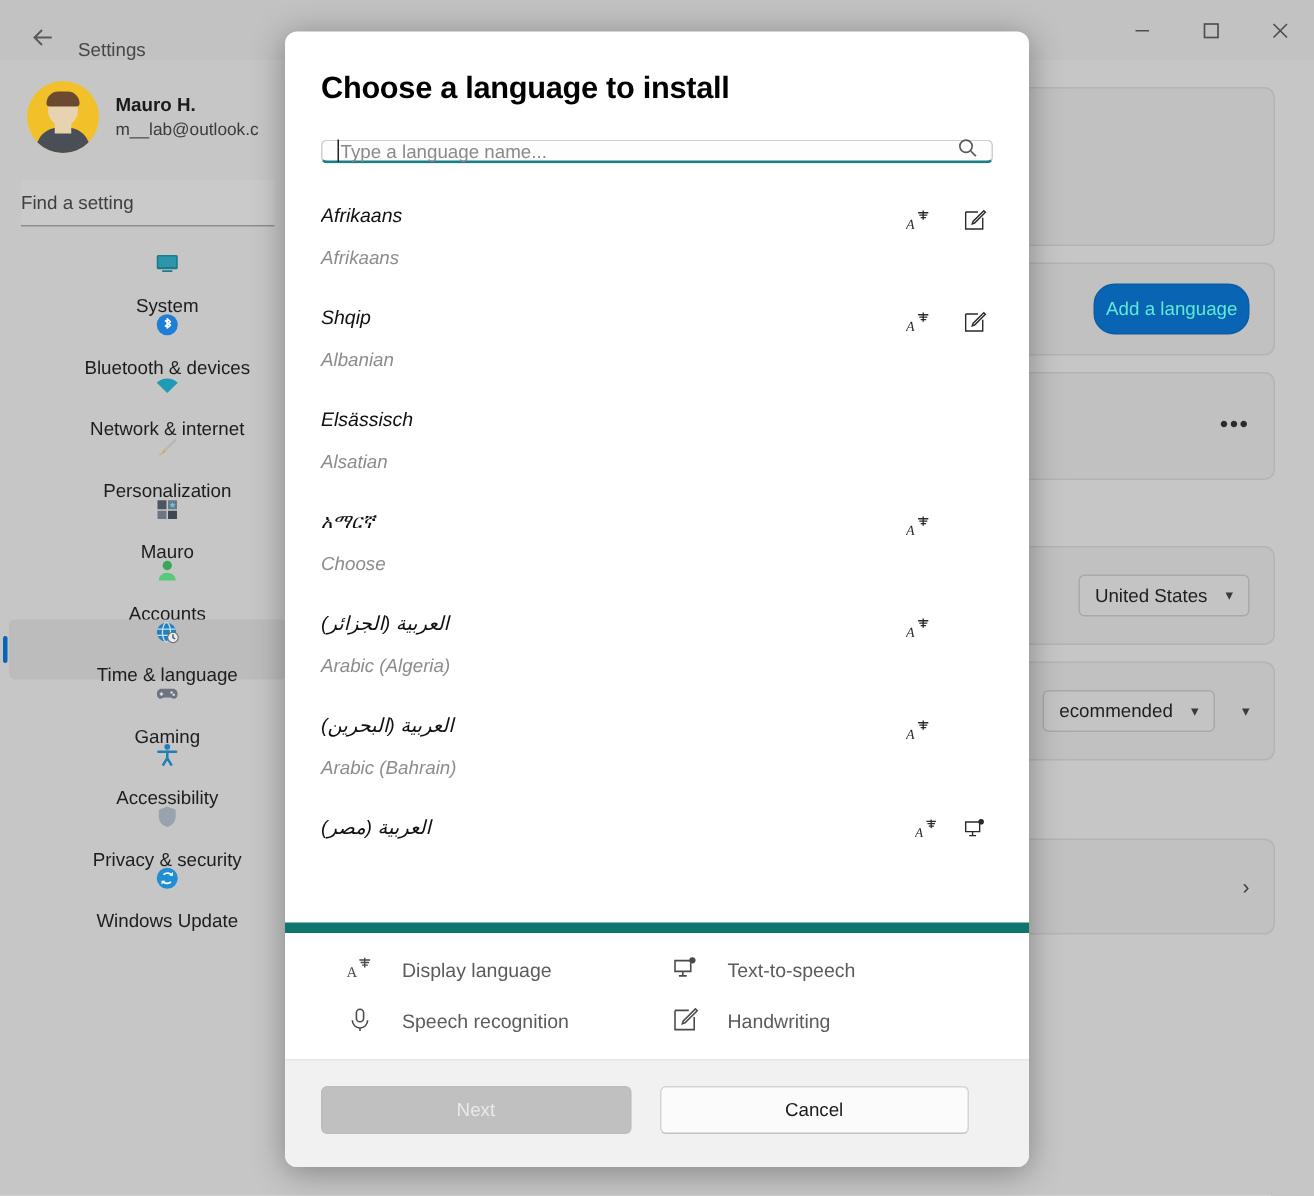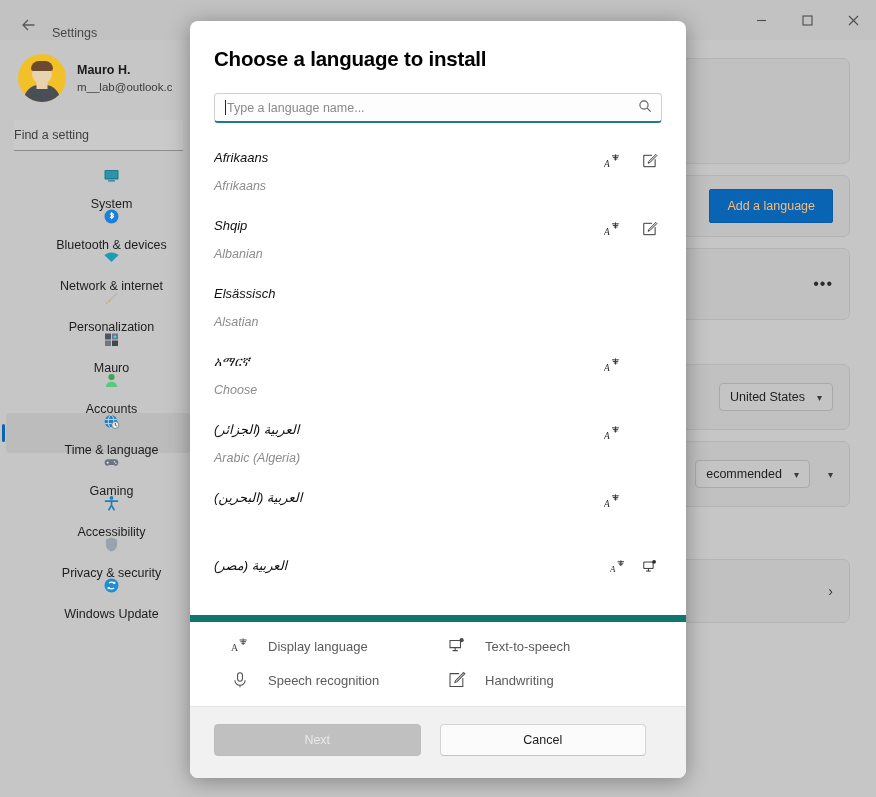--- a/index.html
+++ b/index.html
@@ -103,23 +103,23 @@
     background:#c6c6c6; padding:18px 26px 0 22px;
   }
   .card {
     background:#c1c1c1; border:1px solid #b4b4b4;
     border-radius:7px; margin-bottom:11px;
     display:flex; align-items:center;
     padding:0 16px; position:relative;
   }
   .card-sub { font-size:12px; color:#3a3a3a; }
   .blue-btn {
-    background:#0a64b4; color:#fdba74;
-    font-size:12.5px; border-radius:2px;
-    padding:9px 17px; margin-left:auto;
+    background:#0a64b4; color:#5eead4;
+    font-size:12.5px; border-radius:14px;
+    padding:9px 7px; margin-left:auto;
     border:1px solid #0a5ca6;
   }
   .dots { margin-left:auto; font-size:16px; color:#2b2b2b; letter-spacing:1px; }
   .combo {
     background:#c4c4c4; border:1px solid #a9a9a9; border-radius:4px;
     font-size:12.5px; color:#1f1f1f;
     padding:6px 10px; display:flex; align-items:center; gap:12px;
     margin-left:auto;
   }
   .chev { color:#3a3a3a; font-size:10px; }
@@ -135,21 +135,21 @@
     overflow:hidden;
   }
   .modal-head { padding:26px 24px 0 24px; }
   .modal-title {
     font-size:20.5px; font-weight:bold; color:#000000; letter-spacing:-.2px;
   }
   .search-wrap {
     margin:22px 0 0 0; position:relative;
     border:1px solid #d0d0d0; border-bottom:2px solid #1b7d86;
     border-radius:4px; background:#fdfdfd;
-    height:30px; display:flex; align-items:center;
+    height:16px; display:flex; align-items:center;
     padding:0 10px;
   }
   .caret {
     width:1px; height:15px; background:#222; margin-right:1px;
   }
   .search-ph { font-size:12.5px; color:#8a8a8a; }
   .search-ico {
     position:absolute; right:9px; top:50%; transform:translateY(-50%);
     color:#5a5a5a;
   }
@@ -518,20 +518,21 @@
             <path d="M9.5 3.3h8M13.5 1.6v1.7M10.4 5.2h6.3M11.5 7.1h4.3M13.5 3.3v5.6"></path>
           </svg>
         </span>
         <span class="slot"></span>
       </div>
     </div>
 
     <div class="lang-row">
       <div class="lang-names">
         <div class="lang-native rtl">العربية (البحرين)</div>
+        <div class="lang-english">Arabic (Bahrain)</div>
       </div>
       <div class="lang-icons">
         <span class="slot">
           <svg width="17" height="17" viewBox="0 0 20 20" fill="none" stroke="#2a2a2a" stroke-width="1.05">
             <text x="0" y="16" font-family="'Liberation Serif',serif" font-size="11" fill="#2a2a2a" stroke="none">A</text>
             <path d="M9.5 3.3h8M13.5 1.6v1.7M10.4 5.2h6.3M11.5 7.1h4.3M13.5 3.3v5.6"></path>
           </svg>
         </span>
         <span class="slot"></span>
       </div>

